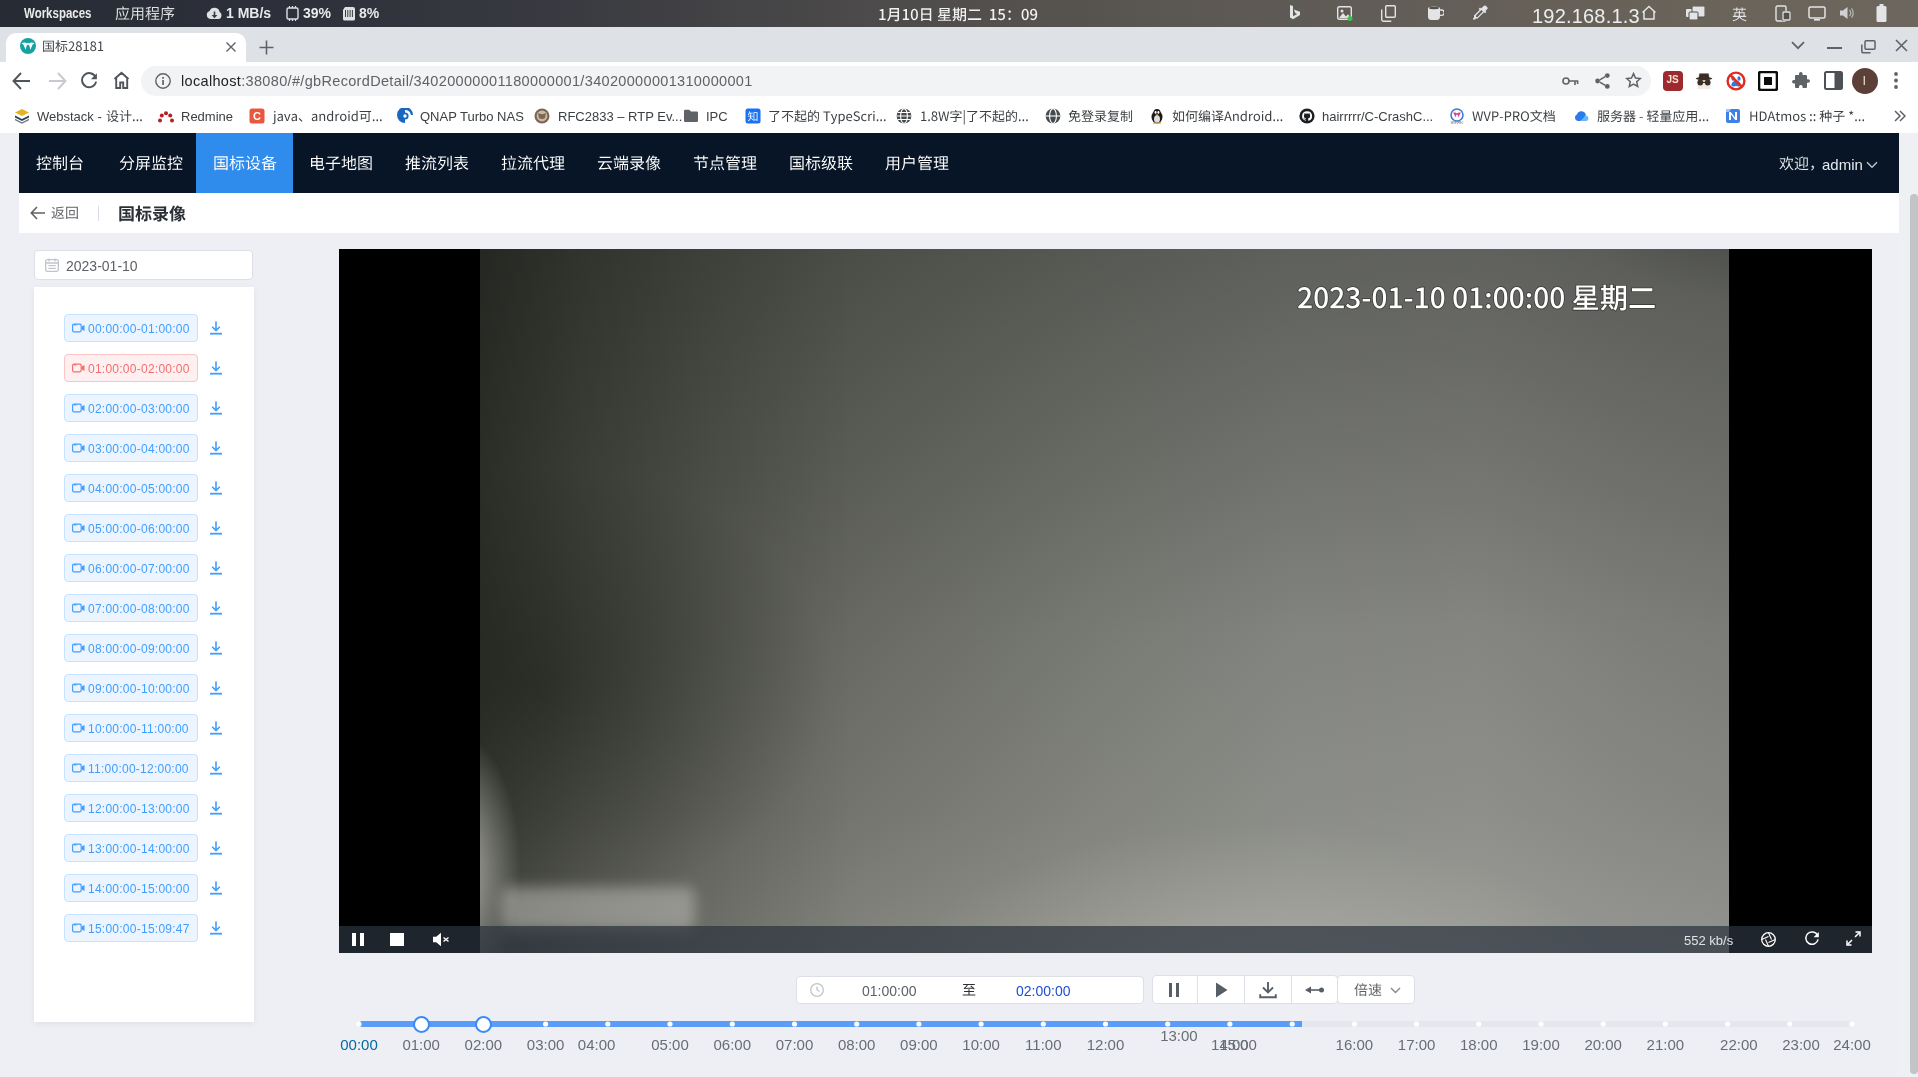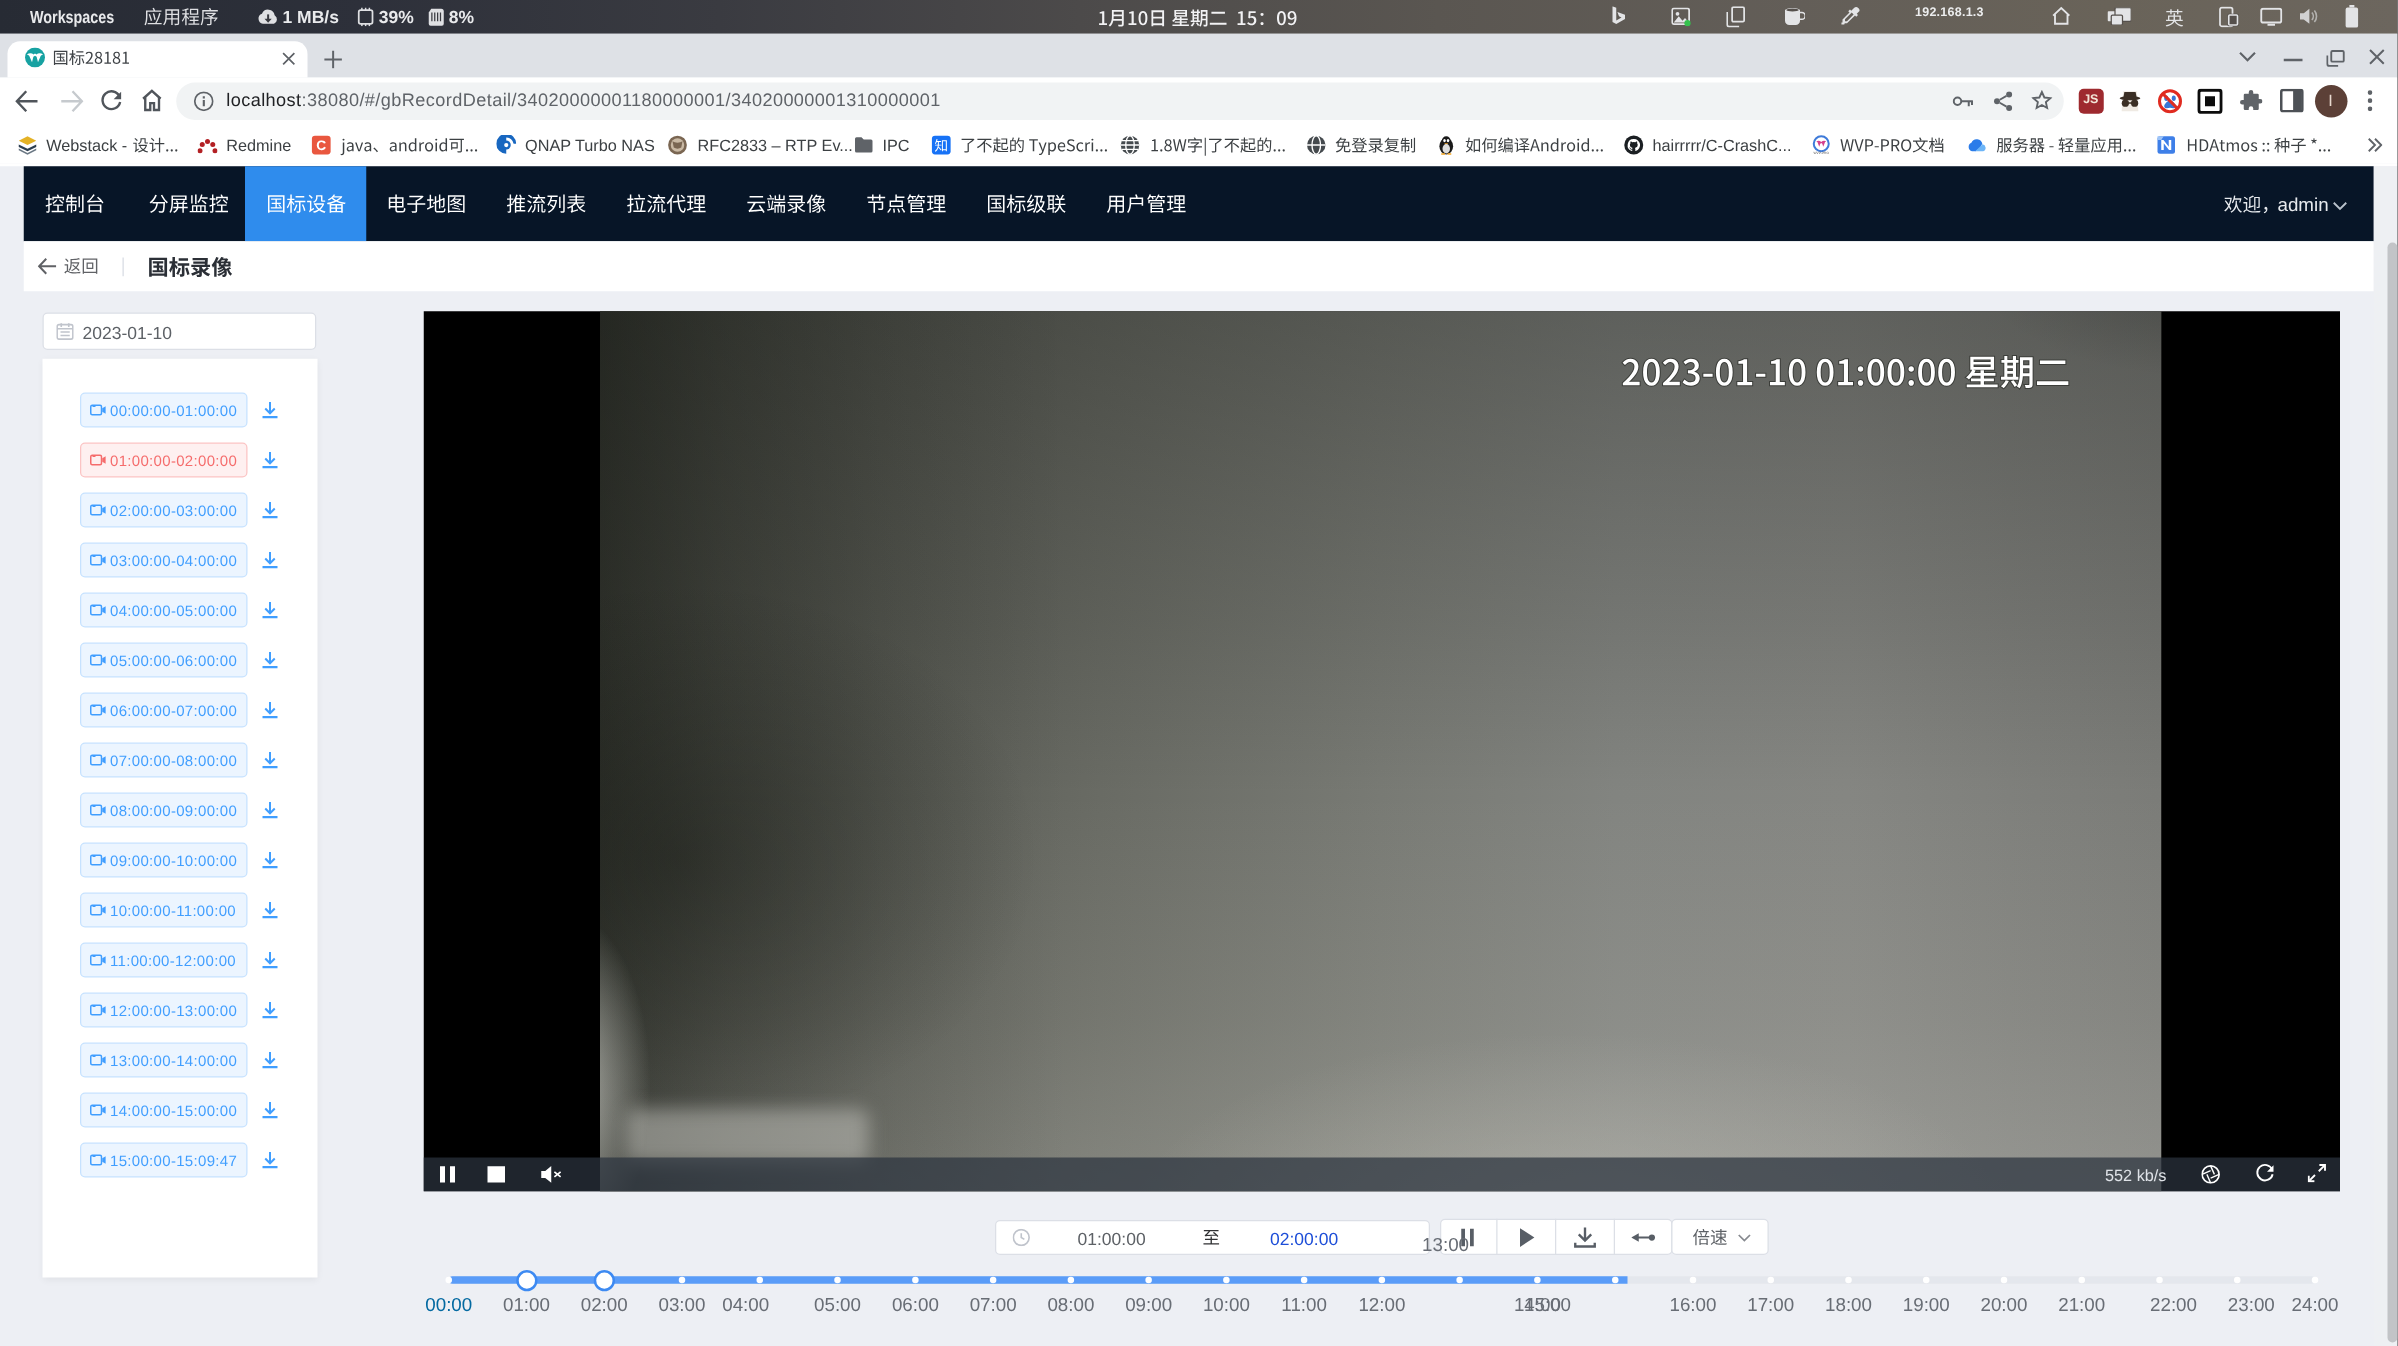--- a/index.html
+++ b/index.html
@@ -58,21 +58,21 @@
   </svg>
 <svg class="abs" style="left:1427px;top:6px" width="17" height="15" viewBox="0 0 17 15">
     <path fill="#e3e4e6" d="M1 2h12v8.5A3.5 3.5 0 0 1 9.5 14h-5A3.5 3.5 0 0 1 1 10.5z"></path>
     <path fill="none" stroke="#e3e4e6" stroke-width="1.3" d="M13 4h1.5a2 2 0 0 1 0 5.4H13"></path>
     <ellipse cx="7" cy="2.2" rx="6" ry="1.8" fill="#e3e4e6"></ellipse>
     <ellipse cx="7" cy="2" rx="5" ry="1.2" fill="#55504c"></ellipse>
   </svg>
 <svg class="abs" style="left:1473px;top:5px" width="15" height="16" viewBox="0 0 15 16">
     <path fill="#e3e4e6" d="M13.6 1.4a2.4 2.4 0 0 0-3.4 0L8 3.6l-1-1-1.4 1.4 1 1L1 10.6V13h-1v1.6h2.4l.4-1h1.8L11 7.3l1 1 1.4-1.4-1-1 2.2-2.2a2.4 2.4 0 0 0-1-2.3zM4.6 12H3v-1.6l5.4-5.3 1.5 1.5z"></path>
   </svg>
-<div class="abs" style="left:1532px;top:5px;font-size:10px;font-weight:bold;color:#ecedee;letter-spacing:0.2px">192.168.1.3</div>
+<div class="abs" style="left:1532px;top:5px;font-size:20px;font-weight:normal;color:#ecedee;letter-spacing:0.2px">192.168.1.3</div>
 <svg class="abs" style="left:1641px;top:5px" width="16" height="16" viewBox="0 0 16 16">
     <path fill="none" stroke="#e3e4e6" stroke-width="1.5" d="M1.5 7.5 8 1.5l6.5 6M3 6.5V14h10V6.5"></path>
   </svg>
 <svg class="abs" style="left:1686px;top:6px" width="19" height="14" viewBox="0 0 19 14">
     <rect x="0" y="3" width="8" height="8" rx="1" fill="#e3e4e6"></rect>
     <rect x="6" y="0" width="13" height="11" rx="1" fill="#e3e4e6" stroke="#55504c" stroke-width="1"></rect>
     <rect x="3" y="6" width="9" height="8" rx="1" fill="#e3e4e6" stroke="#55504c" stroke-width="1"></rect>
   </svg>
 <svg style="position:absolute;left:1732.0px;top:4.5px;overflow:visible" width="15.0" height="19.5" viewBox="0 0 15.0 19.5">
     <path transform="translate(0,15.0) scale(0.015000,-0.015000)" fill="#e3e4e6" d="M57 278H945V207H57ZM160 512H846V249H771V446H232V249H160ZM457 627H535V350Q535 298 525 249Q516 199 490 152Q464 104 414 62Q364 19 283 -17Q203 -54 84 -82Q80 -74 72 -62Q64 -50 55 -39Q47 -27 38 -19Q152 6 228 38Q304 70 350 107Q396 144 419 184Q442 224 449 266Q457 308 457 351ZM547 252Q595 139 701 73Q808 8 969 -14Q960 -22 951 -34Q942 -46 934 -59Q926 -72 921 -82Q809 -62 724 -22Q638 18 577 82Q517 146 479 235ZM69 748H928V680H69ZM281 840H355V575H281ZM640 840H715V575H640Z"></path>
@@ -642,21 +642,21 @@
 <div class="abs" style="left:515.6px;top:1036px;width:60px;text-align:center;font-size:15px;color:#686d75">03:00</div>
 <div class="abs" style="left:577.8px;top:1036px;width:60px;text-align:left;font-size:15px;color:#686d75">04:00</div>
 <div class="abs" style="left:640.0px;top:1036px;width:60px;text-align:center;font-size:15px;color:#686d75">05:00</div>
 <div class="abs" style="left:702.3px;top:1036px;width:60px;text-align:center;font-size:15px;color:#686d75">06:00</div>
 <div class="abs" style="left:764.5px;top:1036px;width:60px;text-align:center;font-size:15px;color:#686d75">07:00</div>
 <div class="abs" style="left:826.7px;top:1036px;width:60px;text-align:center;font-size:15px;color:#686d75">08:00</div>
 <div class="abs" style="left:888.9px;top:1036px;width:60px;text-align:center;font-size:15px;color:#686d75">09:00</div>
 <div class="abs" style="left:951.1px;top:1036px;width:60px;text-align:center;font-size:15px;color:#686d75">10:00</div>
 <div class="abs" style="left:1013.3px;top:1036px;width:60px;text-align:center;font-size:15px;color:#686d75">11:00</div>
 <div class="abs" style="left:1075.5px;top:1036px;width:60px;text-align:center;font-size:15px;color:#686d75">12:00</div>
-<div class="abs" style="left:1137.7px;top:988px;width:60px;text-align:left;font-size:15px;color:#686d75">13:00</div>
+<div class="abs" style="left:1137.7px;top:1027px;width:60px;text-align:right;font-size:15px;color:#686d75">13:00</div>
 <div class="abs" style="left:1199.9px;top:1036px;width:60px;text-align:center;font-size:15px;color:#686d75">14:00</div>
 <div class="abs" style="left:1208px;top:1036px;width:60px;text-align:center;font-size:15px;color:#686d75">15:00</div>
 <div class="abs" style="left:1324.4px;top:1036px;width:60px;text-align:center;font-size:15px;color:#686d75">16:00</div>
 <div class="abs" style="left:1386.6px;top:1036px;width:60px;text-align:center;font-size:15px;color:#686d75">17:00</div>
 <div class="abs" style="left:1448.8px;top:1036px;width:60px;text-align:center;font-size:15px;color:#686d75">18:00</div>
 <div class="abs" style="left:1511.0px;top:1036px;width:60px;text-align:center;font-size:15px;color:#686d75">19:00</div>
 <div class="abs" style="left:1573.2px;top:1036px;width:60px;text-align:center;font-size:15px;color:#686d75">20:00</div>
 <div class="abs" style="left:1635.4px;top:1036px;width:60px;text-align:center;font-size:15px;color:#686d75">21:00</div>
 <div class="abs" style="left:1697.6px;top:1036px;width:60px;text-align:right;font-size:15px;color:#686d75">22:00</div>
 <div class="abs" style="left:1759.8px;top:1036px;width:60px;text-align:right;font-size:15px;color:#686d75">23:00</div>

